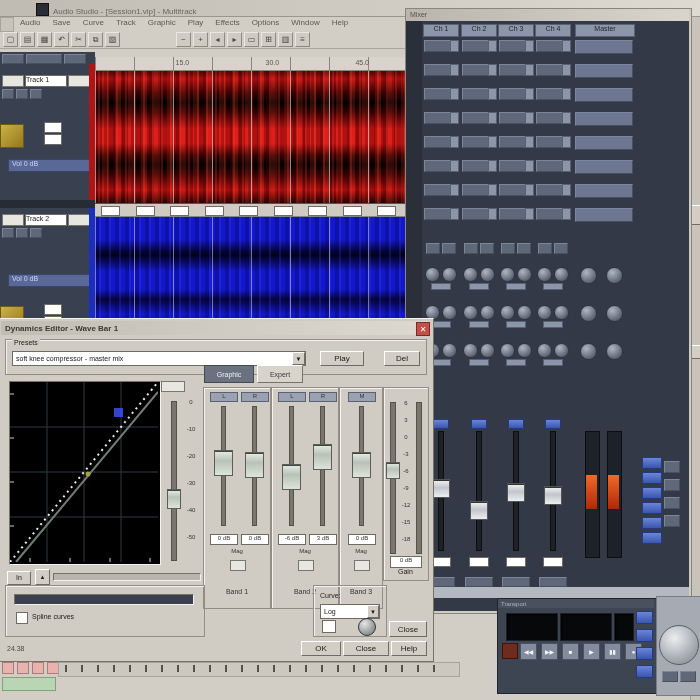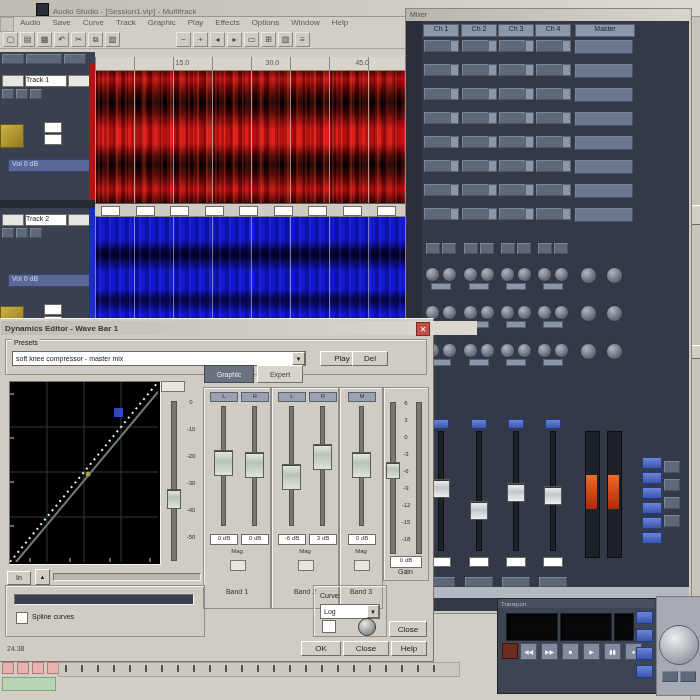--- a/index.html
+++ b/index.html
@@ -322,35 +322,35 @@
         <div class="abs mbtn" style="left: 258px; top: 440px; width: 14px; height: 10px;"></div>
         <div class="abs mbtn" style="left: 258px; top: 458px; width: 14px; height: 10px;"></div>
         <div class="abs mbtn" style="left: 258px; top: 476px; width: 14px; height: 10px;"></div>
         <div class="abs mbtn" style="left: 258px; top: 494px; width: 14px; height: 10px;"></div>
         <div class="abs" style="left: 0px; top: 566px; width: 283px; height: 11px; background: rgb(180, 184, 192);"></div>
         <div class="abs mval" style="left: 169px; top: 580px; width: 56px; height: 8px;"></div>
       </div>
   </div>
 
   <div class="abs out" style="left:-2px;top:318px;width:434px;height:342px;background:#d0ccc4;">
-    <div class="abs" style="left:2px;top:2px;width:476px;height:14px;background:linear-gradient(90deg,#c1bdb5,#ddd9d1);display:flex;align-items:center;">
+    <div class="abs" style="left:2px;top:2px;width:428px;height:14px;background:linear-gradient(90deg,#c1bdb5,#ddd9d1);display:flex;align-items:center;">
       <span class="t8" style="margin-left:4px;font-weight:bold;color:#3c3830;">Dynamics Editor - Wave Bar 1</span>
     </div>
     <div class="abs" style="left:417px;top:3px;width:12px;height:12px;background:#c05048;border:1px solid #7c2a24;color:#fff;font-size:8px;display:flex;align-items:center;justify-content:center;">✕</div>
 
     <div class="abs grp" style="left:6px;top:20px;width:420px;height:34px;">
       <span class="abs t7" style="left:6px;top:-1px;background:#d0ccc4;padding:0 2px;">Presets</span>
       <div class="abs white t7" style="left:6px;top:11px;width:292px;height:13px;display:flex;align-items:center;">
         <span style="margin-left:3px;overflow:hidden;white-space:nowrap;flex:1;">soft knee compressor - master mix</span>
         <span class="btn" style="width:11px;height:11px;font-size:6px;">▼</span>
       </div>
       <div class="abs btn" style="left:314px;top:11px;width:42px;height:13px;">
           <span>Play</span>
         </div>
-      <div class="abs btn" style="left:346px;top:11px;width:34px;height:13px;">
+      <div class="abs btn" style="left:378px;top:11px;width:34px;height:13px;">
           <span>Del</span>
         </div>
     </div>
 
     <div class="abs in" style="left:10px;top:62px;width:150px;height:182px;background:#000;">
       <svg width="148" height="180" style="display:block">
         <g stroke="#2e3a40" stroke-width="1">
           <line x1="37" y1="0" x2="37" y2="180"></line>
             <line x1="74" y1="0" x2="74" y2="180"></line>
             <line x1="111" y1="0" x2="111" y2="180"></line>

